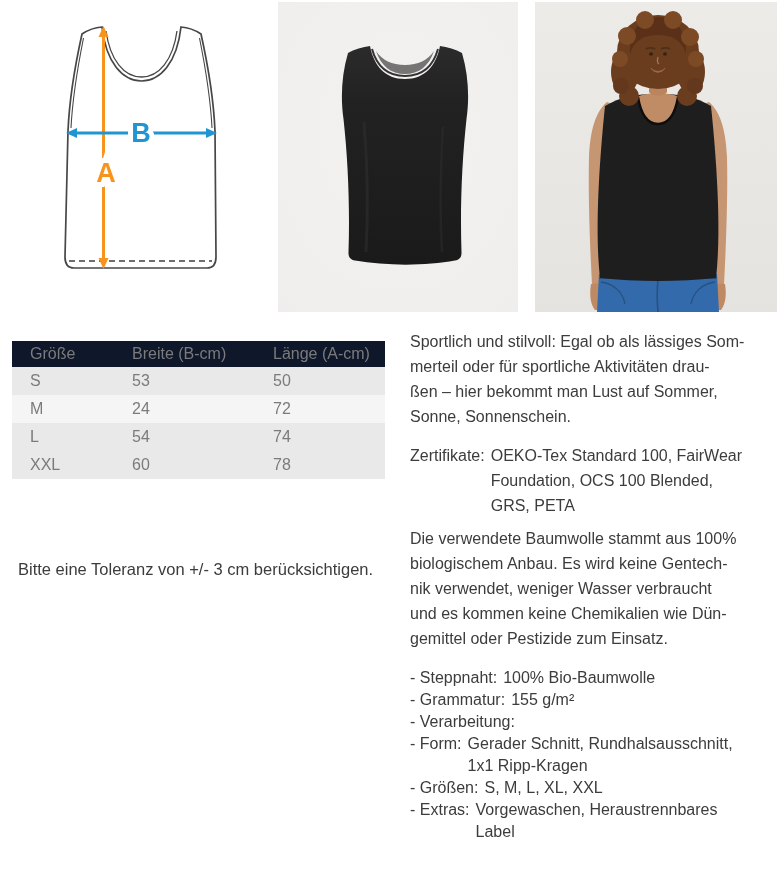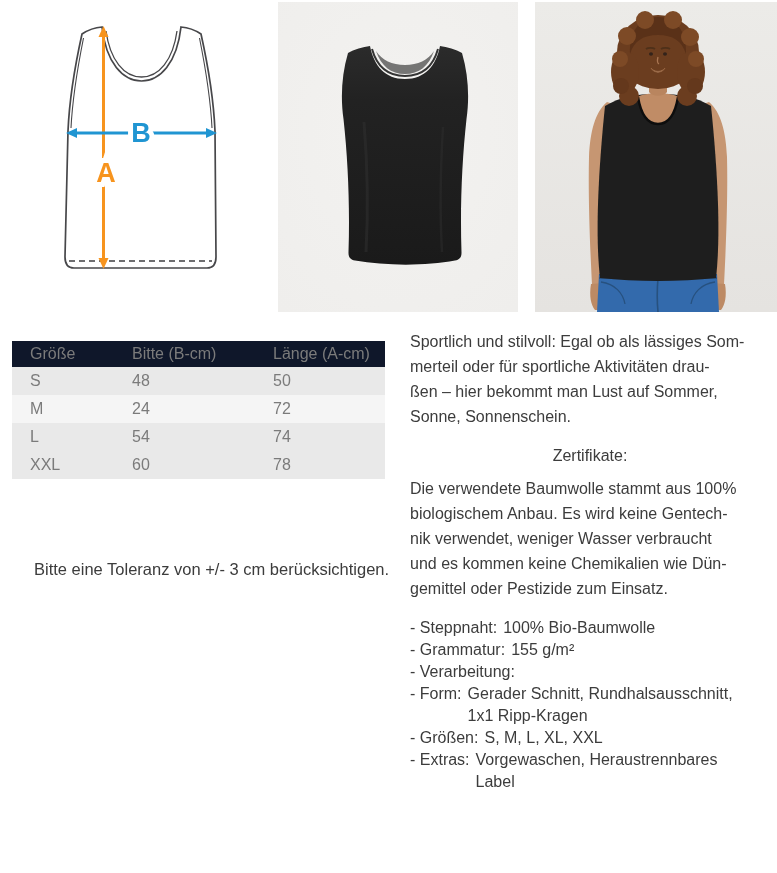--- a/index.html
+++ b/index.html
@@ -16,29 +16,29 @@
 
   
   #size-table{position:absolute;left:12px;top:341px;width:373px;font-size:16px;color:var(--table-text,#7b7b7b);}
   .t-row{display:grid;grid-template-columns:120px 141px 1fr;align-items:center;height:28px;background:var(--table-row-light,#f5f5f5);}
   .t-row.t-head{background:#0f172a;height:26px;}
   .t-row.stripe{background:var(--table-stripe,#e9e9e9);}
   .t-cell{padding-left:18px;white-space:nowrap;}
   .t-cell.c2,.t-cell.c3{padding-left:0;}
 
   
-  #tolerance{position:absolute;left:18px;top:560px;font-size:16.5px;color:var(--body-text,#3c3c3c);margin-left:16px;}
+  #tolerance{position:absolute;left:18px;top:560px;font-size:16.5px;color:var(--body-text,#3c3c3c);}
 
   
   #description{position:absolute;left:410px;top:329px;width:366px;font-size:16px;line-height:25px;color:var(--body-text,#3c3c3c);}
   #description .para{margin:0 0 14px 0;white-space:pre;}
   .def{display:flex;align-items:flex-start;}
   .def-label{white-space:nowrap;margin-right:6px;}
   .def-value{white-space:pre;}
-  #certificates{margin:4px 0 8px 0;justify-content:center;}
+  #certificates{margin:4px 0 8px 0;}
   #feature-list{margin-top:16px;line-height:22px;}
 </style>
 </head>
 <body>
 
 <div class="panel" id="diagram-panel">
   <svg viewBox="0 0 265 315">
 
     <path d="M102,27 C95,27.5 86.5,31 82,34 C76,61 69.5,96 68,131 L65,257 Q65,268 74,268 L207,268 Q216,268 216,257 L215,131 C213.5,96 207,61 201,34 C196.5,31 188,27.5 181,27 C177,63 160,81 141.5,81 C123,81 106,63 102,27 Z" fill="#ffffff" style="stroke:var(--diagram-outline,#47474a)" stroke-width="1.7"></path>
 
@@ -146,27 +146,27 @@
       <ellipse cx="130" cy="52" rx="2" ry="1.7" fill="#33231a"></ellipse>
       <path d="M123,55 C122,59 122,61 124,62" fill="none" stroke="#a97653" stroke-width="1.3"></path>
       <path d="M116,66 C119,70.5 127,70.5 130,66 C127,71.5 119,71.5 116,66 Z" fill="#fdfbf8" stroke="#96633f" stroke-width="1"></path>
     </g>
   </svg>
 </div>
 
 <div id="size-table">
   <div class="t-row t-head">
     <div class="t-cell c1">Größe</div>
-    <div class="t-cell c2">Bitte (B-cm)</div>
+    <div class="t-cell c2">Breite (B-cm)</div>
     <div class="t-cell c3">Länge (A-cm)</div>
   </div>
   <div id="table-body">
   <div class="t-row stripe">
     <div class="t-cell c1">S</div>
-    <div class="t-cell c2">48</div>
+    <div class="t-cell c2">53</div>
     <div class="t-cell c3">50</div>
   </div>
 
   <div class="t-row">
     <div class="t-cell c1">M</div>
     <div class="t-cell c2">24</div>
     <div class="t-cell c3">72</div>
   </div>
 
   <div class="t-row stripe">
@@ -186,20 +186,23 @@
 
 <div id="tolerance">Bitte eine Toleranz von +/- 3 cm berücksichtigen.</div>
 
 <div id="description">
   <p class="para">Sportlich und stilvoll: Egal ob als lässiges Som-
 merteil oder für sportliche Aktivitäten drau-
 ßen – hier bekommt man Lust auf Sommer,
 Sonne, Sonnenschein.</p>
   <div class="def" id="certificates">
     <span class="def-label">Zertifikate:</span>
+    <span class="def-value">OEKO-Tex Standard 100, FairWear
+Foundation, OCS 100 Blended,
+GRS, PETA</span>
   </div>
   <p class="para">Die verwendete Baumwolle stammt aus 100%
 biologischem Anbau. Es wird keine Gentech-
 nik verwendet, weniger Wasser verbraucht
 und es kommen keine Chemikalien wie Dün-
 gemittel oder Pestizide zum Einsatz.</p>
   <div id="feature-list">
   <div class="def feature">
     <span class="def-label">- Steppnaht:</span>
     <span class="def-value">100% Bio-Baumwolle</span>

